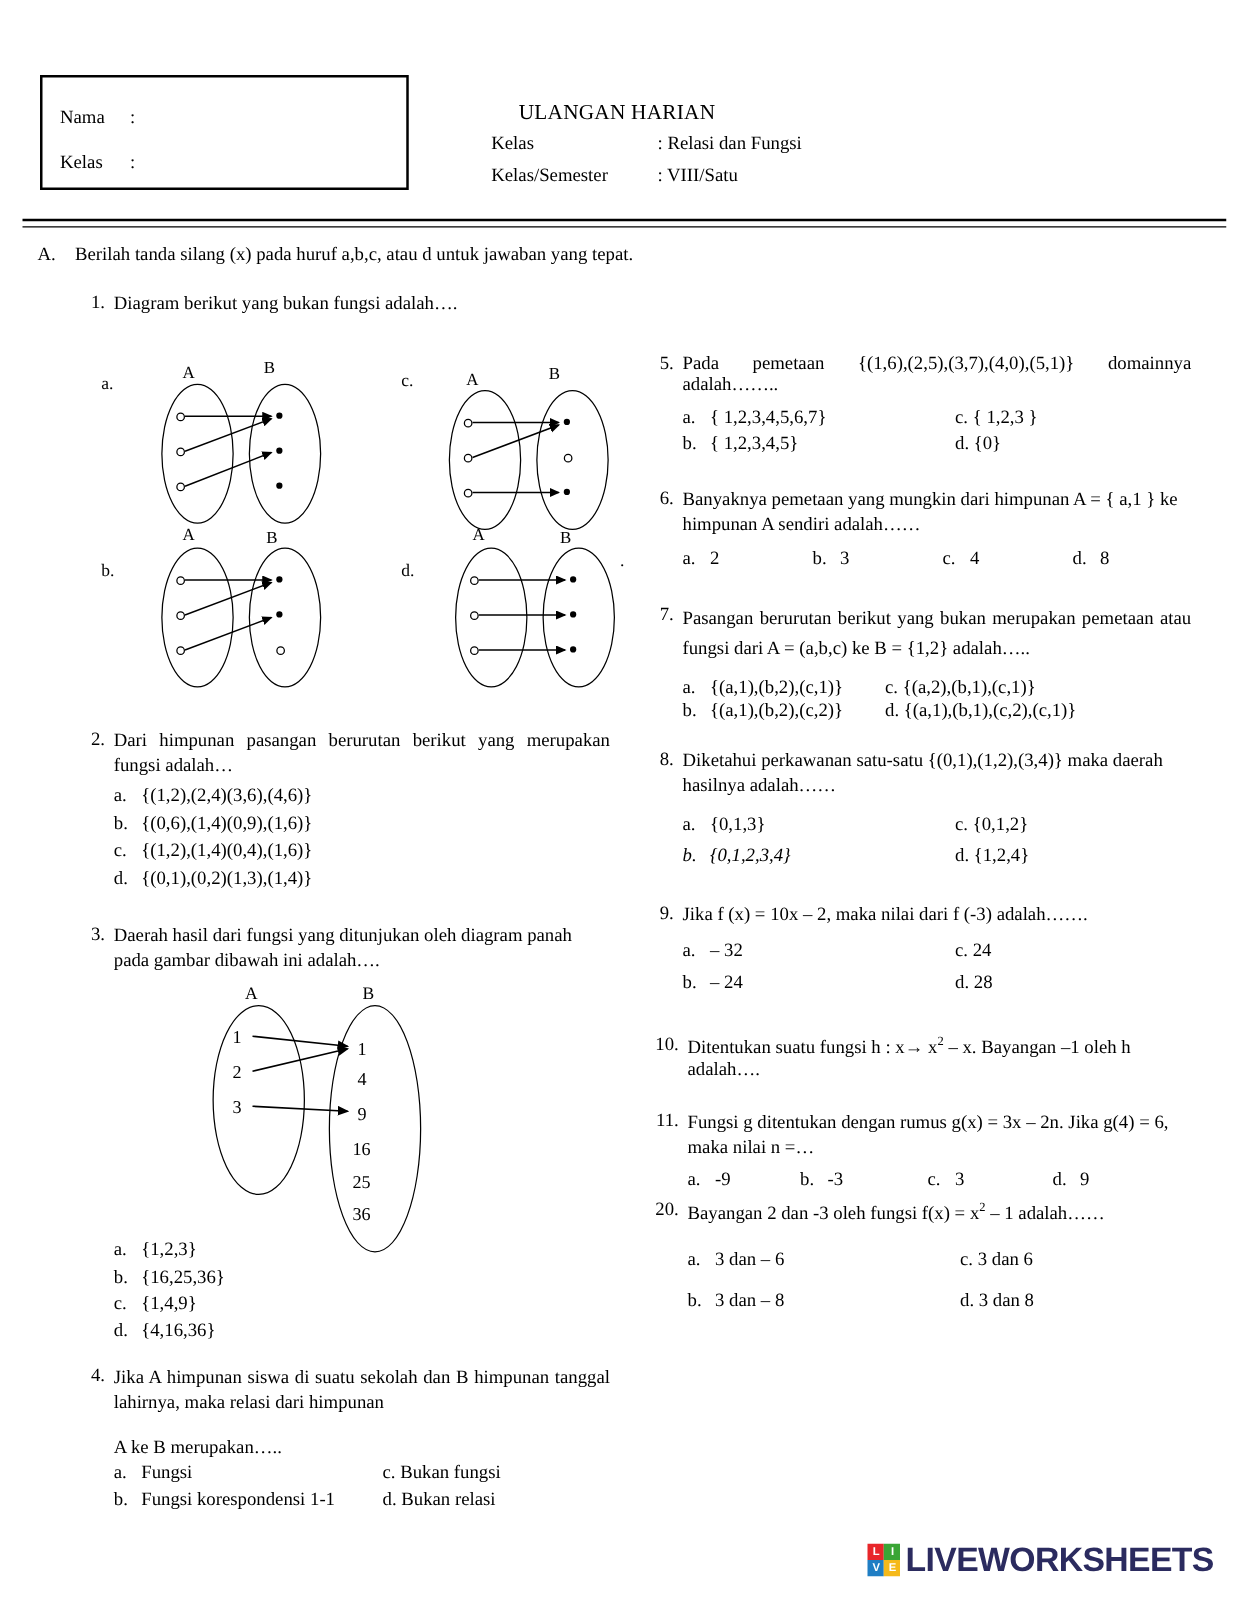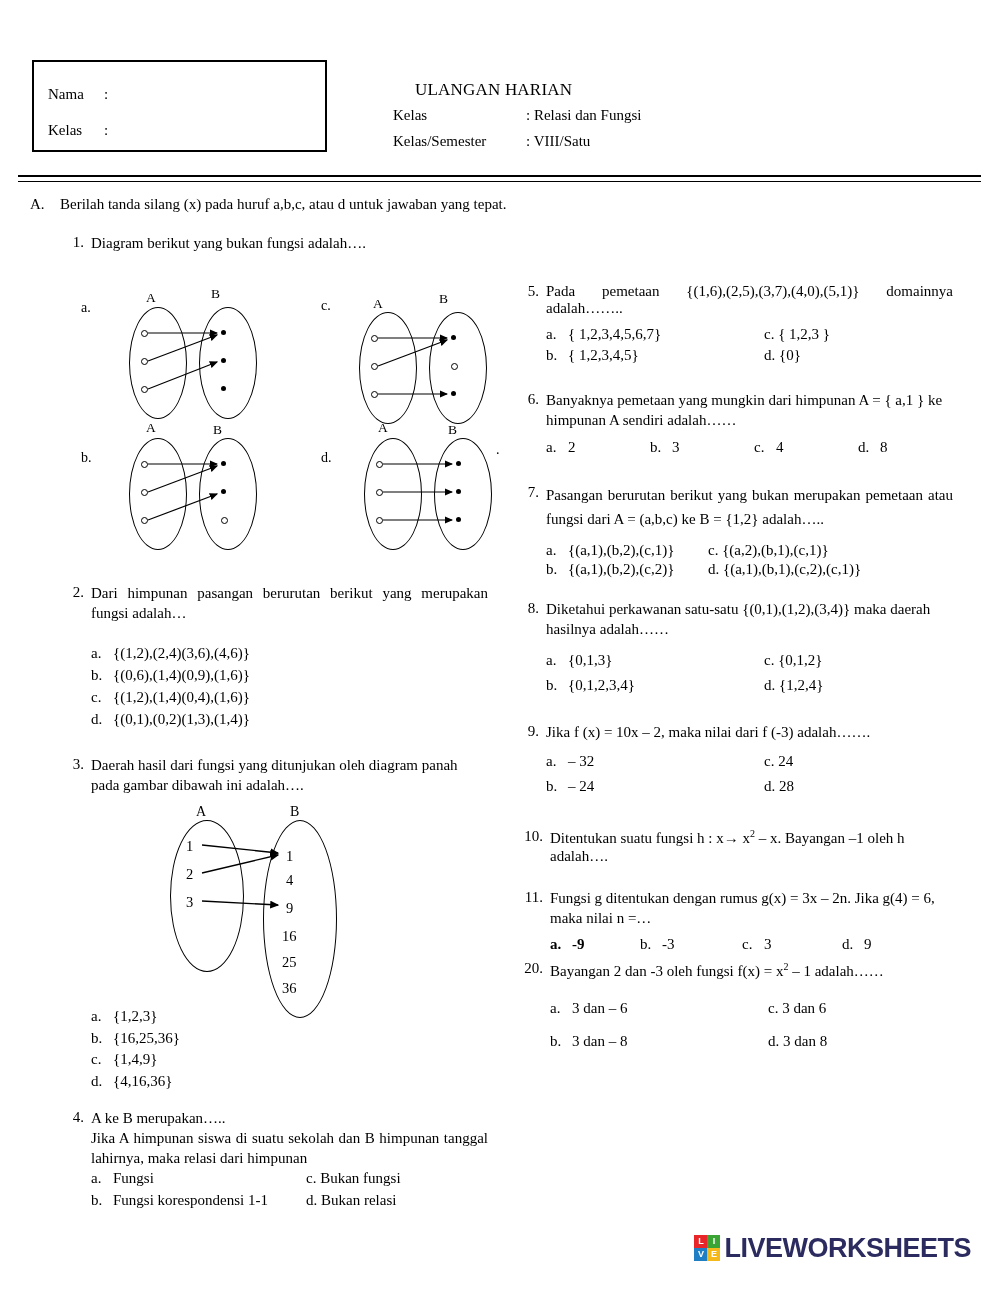--- a/index.html
+++ b/index.html
@@ -337,21 +337,21 @@
           <line x1="27" y1="44" x2="96" y2="44" stroke="#000" stroke-width="1.2" marker-end="url(#ar)"></line>
           <line x1="27" y1="72" x2="96" y2="72" stroke="#000" stroke-width="1.2" marker-end="url(#ar)"></line>
           <line x1="27" y1="100" x2="96" y2="100" stroke="#000" stroke-width="1.2" marker-end="url(#ar)"></line>
         </svg>
       </div>
     </div>
 
     <div class="q" style="margin-top:24px;">
       <span class="num">2.</span>
       <div class="body just">Dari himpunan pasangan berurutan berikut yang merupakan fungsi adalah…</div>
-      <div class="sub" style="margin-top:20px;">
+      <div class="sub" style="margin-top:4px;">
         <div><span class="ltr">a.</span><span>{(1,2),(2,4)(3,6),(4,6)}</span></div>
         <div><span class="ltr">b.</span><span>{(0,6),(1,4)(0,9),(1,6)}</span></div>
         <div><span class="ltr">c.</span><span>{(1,2),(1,4)(0,4),(1,6)}</span></div>
         <div><span class="ltr">d.</span><span>{(0,1),(0,2)(1,3),(1,4)}</span></div>
       </div>
     </div>
 
     <div class="q" style="margin-top:26px;">
       <span class="num">3.</span>
       <div class="body">Daerah hasil dari fungsi yang ditunjukan oleh diagram panah pada gambar dibawah ini adalah….</div>
@@ -383,22 +383,22 @@
       <div class="sub" style="margin-top:2px;">
         <div><span class="ltr">a.</span><span>{1,2,3}</span></div>
         <div><span class="ltr">b.</span><span>{16,25,36}</span></div>
         <div><span class="ltr">c.</span><span>{1,4,9}</span></div>
         <div><span class="ltr">d.</span><span>{4,16,36}</span></div>
       </div>
     </div>
 
     <div class="q" style="margin-top:8px;">
       <span class="num">4.</span>
+      <div class="body just">Jika A himpunan siswa di suatu sekolah dan B himpunan tanggal lahirnya, maka relasi dari himpunan</div>
       <div class="body" style="margin-top:16px;">A ke B merupakan…..</div>
-      <div class="body just">Jika A himpunan siswa di suatu sekolah dan B himpunan tanggal lahirnya, maka relasi dari himpunan</div>
       <div class="sub">
         <div class="optcols">
           <span class="cc" style="width:215px;"><span class="ltr">a.</span><span>Fungsi</span></span>
           <span class="cc">c. Bukan fungsi</span>
         </div>
         <div class="optcols">
           <span class="cc" style="width:215px;"><span class="ltr">b.</span><span>Fungsi korespondensi 1-1</span></span>
           <span class="cc">d. Bukan relasi</span>
         </div>
       </div>
@@ -453,21 +453,21 @@
 
     <div class="q" style="margin-bottom:24px;">
       <span class="num">8.</span>
       <div class="body">Diketahui perkawanan satu-satu {(0,1),(1,2),(3,4)} maka daerah hasilnya adalah……</div>
       <div class="sub" style="margin-top:8px; line-height:1.7;">
         <div class="optcols">
           <span class="cc" style="width:218px;"><span class="ltr">a.</span><span>{0,1,3}</span></span>
           <span class="cc">c. {0,1,2}</span>
         </div>
         <div class="optcols">
-          <span class="cc" style="width:218px;"><span class="ltr">b.</span><span>{0,1,2,3,4}</span></span>
+          <span class="cc" style="width:218px;font-style:italic;"><span class="ltr">b.</span><span>{0,1,2,3,4}</span></span>
           <span class="cc">d. {1,2,4}</span>
         </div>
       </div>
     </div>
 
     <div class="q" style="margin-bottom:28px;">
       <span class="num">9.</span>
       <div class="body">Jika f (x) = 10x – 2, maka nilai dari f (-3) adalah…….</div>
       <div class="sub" style="margin-top:6px; line-height:1.7;">
         <div class="optcols">
@@ -486,21 +486,21 @@
       <div class="body" style="margin-left:37px; line-height:1.2;">
         <span>Ditentukan suatu fungsi h : x</span><span>→</span><span> x</span><sup class="sup">2</sup><span> – x. Bayangan –1 oleh h adalah….</span>
       </div>
     </div>
 
     <div class="q" style="margin-bottom:4px;">
       <span class="num" style="width:30px;">11.</span>
       <div class="body" style="margin-left:37px;">Fungsi g ditentukan dengan rumus g(x) = 3x – 2n. Jika g(4) = 6, maka nilai n =…</div>
       <div class="sub" style="margin-left:37px; margin-top:6px;">
         <div class="optcols">
-          <span class="cc" style="width:90px;font-weight:bold;"><span class="ltr">a.</span><span>-9</span></span>
+          <span class="cc" style="width:90px;"><span class="ltr">a.</span><span>-9</span></span>
           <span class="cc" style="width:102px;"><span class="ltr">b.</span><span>-3</span></span>
           <span class="cc" style="width:100px;"><span class="ltr">c.</span><span>3</span></span>
           <span class="cc"><span class="ltr">d.</span><span>9</span></span>
         </div>
       </div>
     </div>
 
     <div class="q">
       <span class="num" style="width:30px;">20.</span>
       <div class="body just" style="margin-left:37px;">

